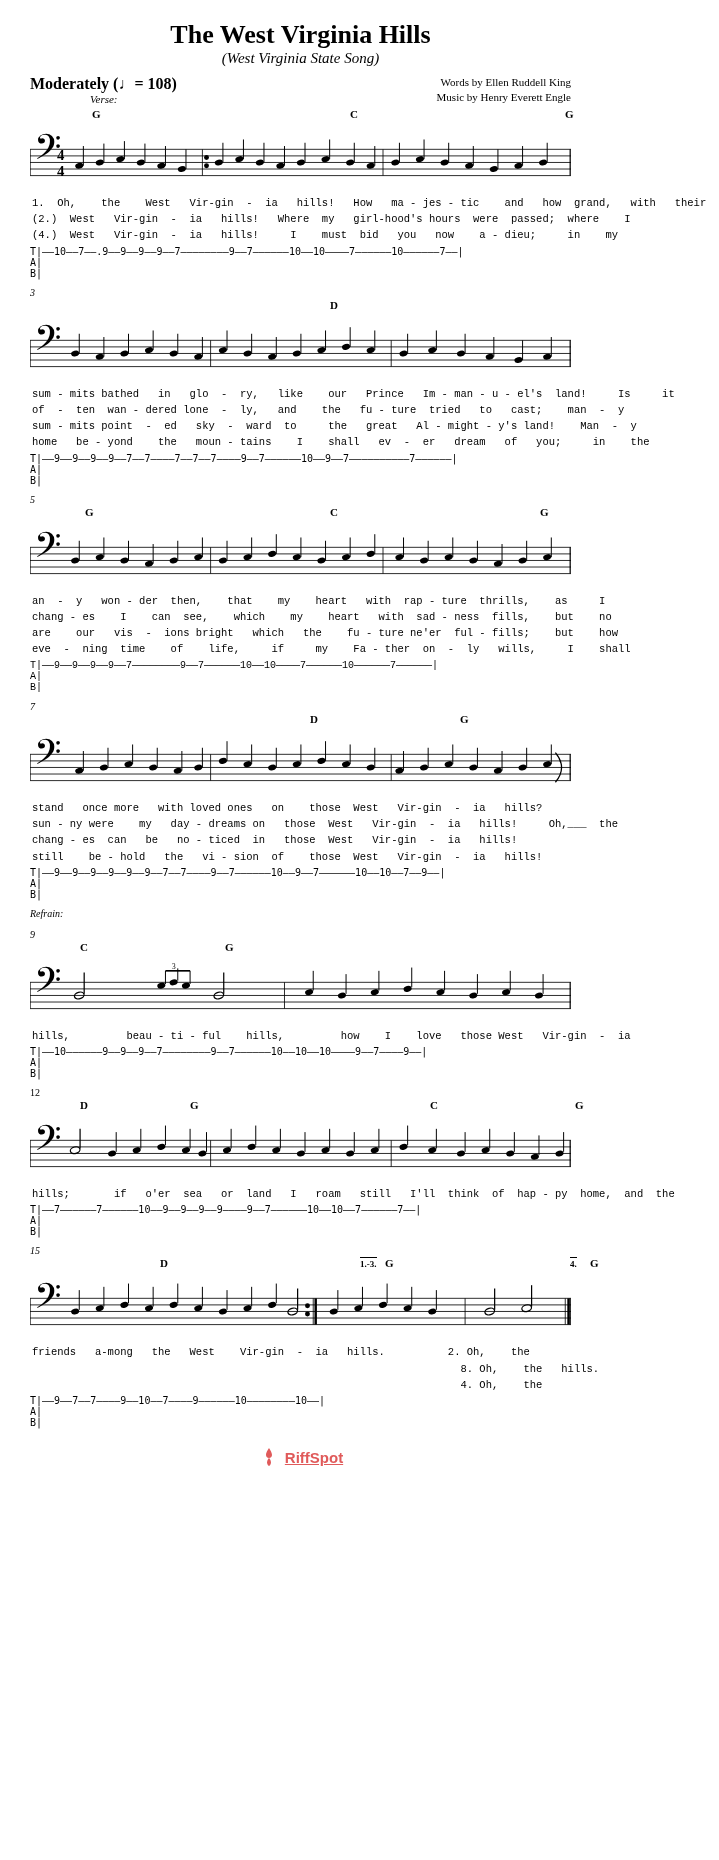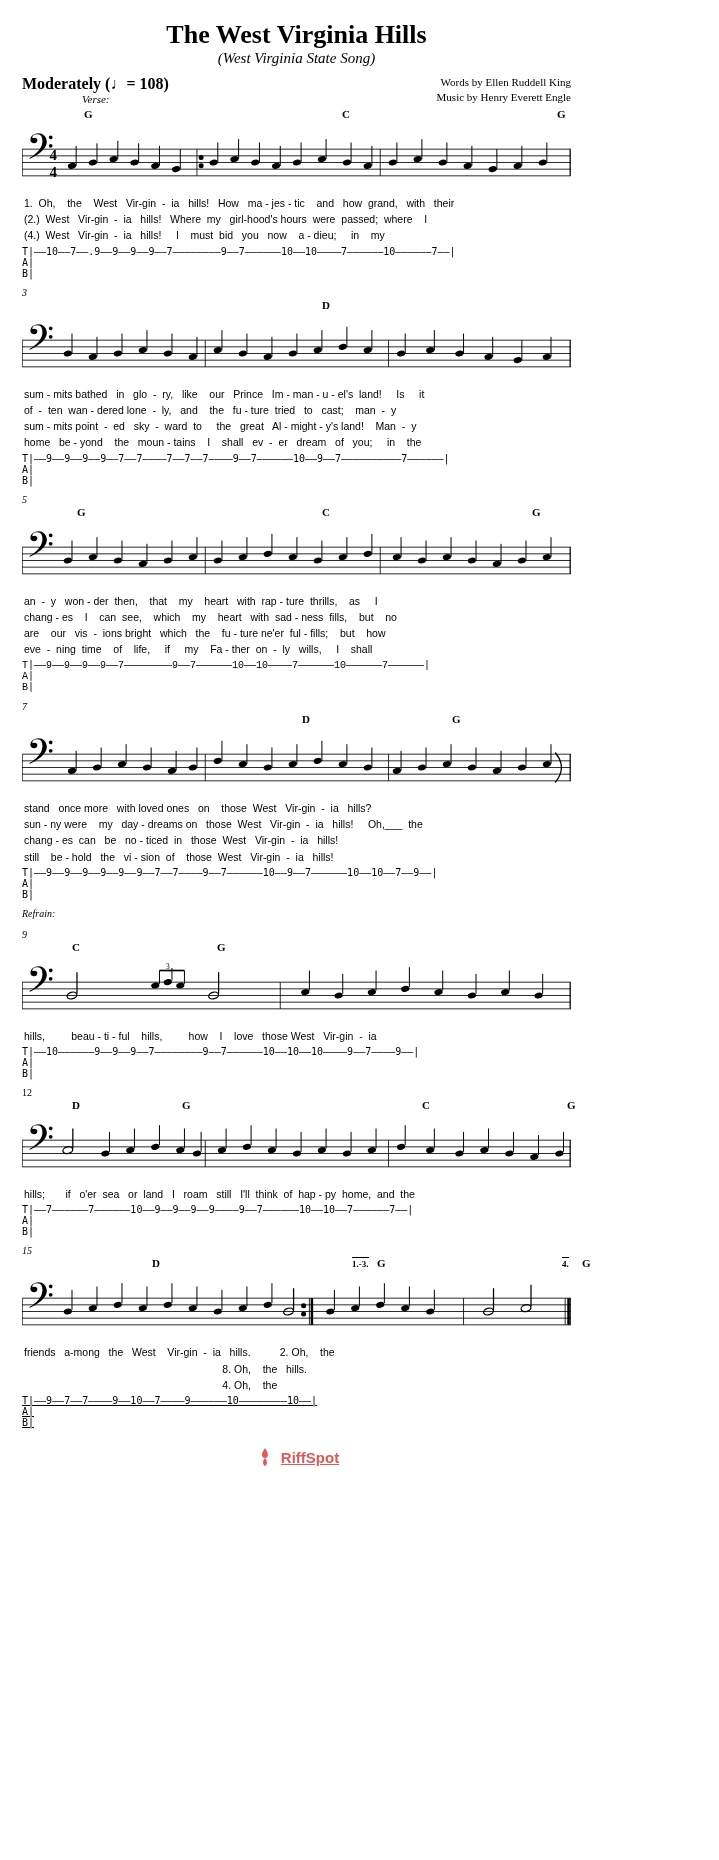--- a/index.html
+++ b/index.html
@@ -7,21 +7,21 @@
       background: #fff;
       font-family: 'Times New Roman', Times, serif;
       width: 719px;
       min-height: 1860px;
       position: relative;
       overflow-x: hidden;
     }
     .page {
       width: 601px;
       background: #fff;
-      padding: 20px 30px 10px 22px;
+      padding: 20px 30px 10px 30px;
     }
     .title-section {
       text-align: center;
       margin-bottom: 4px;
     }
     .main-title {
       font-size: 26px;
       font-weight: bold;
       font-family: 'Times New Roman', Times, serif;
     }
@@ -54,21 +54,21 @@
 
     
     .staff-svg {
       display: block;
       width: 100%;
     }
 
     
     .lyrics-block {
       font-size: 10.5px;
-      font-family: Liberation Sans, sans-serif;
+      font-family: Liberation Mono, monospace;
       line-height: 1.55;
       margin: 0 0 2px 0;
       padding-left: 2px;
     }
     .lyrics-line {
       display: flex;
       flex-wrap: nowrap;
       white-space: pre;
       font-size: 10.5px;
     }
@@ -627,21 +627,21 @@
       <ellipse cx="560" cy="38" rx="6" ry="4" fill="none" stroke="#000" stroke-width="1.5" transform="rotate(-15,560,38)"></ellipse>
       <line x1="566" y1="36" x2="566" y2="10" stroke="#000" stroke-width="1.5"></line>
       <ellipse cx="605" cy="34" rx="6" ry="4" fill="none" stroke="#000" stroke-width="1.5" transform="rotate(-15,605,34)"></ellipse>
       <line x1="611" y1="32" x2="611" y2="6" stroke="#000" stroke-width="1.5"></line>
     </svg>
     <div class="lyrics-block">
       <div class="lyrics-line"><span>friends   a-mong   the   West    Vir-gin  -  ia   hills.          2. Oh,    the</span></div>
       <div class="lyrics-line"><span>                                                                    8. Oh,    the   hills.</span></div>
       <div class="lyrics-line"><span>                                                                    4. Oh,    the</span></div>
     </div>
-    <div style="font-family:monospace;font-size:10px;margin-top:2px;text-decoration:underline;">
+    <div style="font-family:monospace;font-size:10px;margin-top:2px;">
       <div>T|——9——7——7————9——10——7————9——————10————————10——|</div>
       <div>A|</div>
       <div>B|</div>
     </div>
   </div>
 
   <div class="riffspot-footer">
     <div class="riffspot-logo">
 
       <svg width="22" height="22" viewBox="0 0 22 22">

